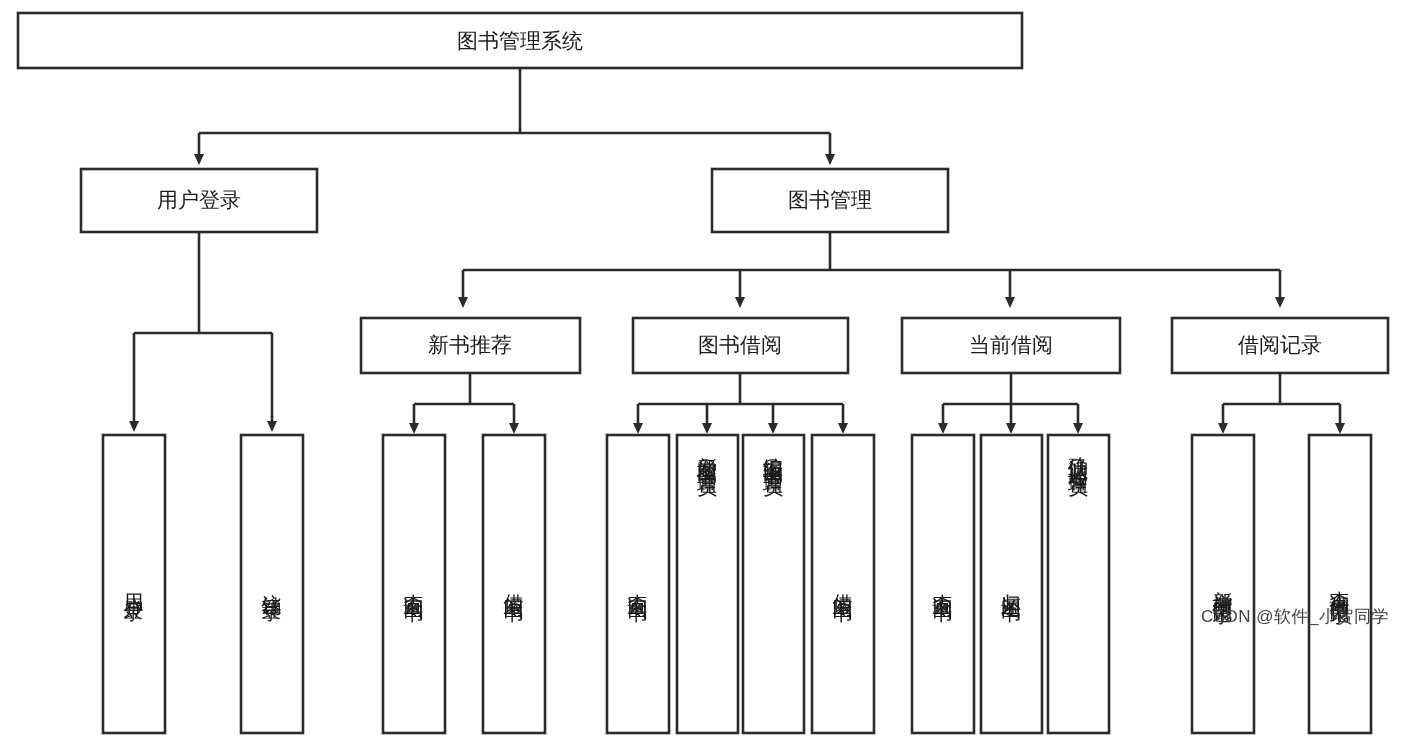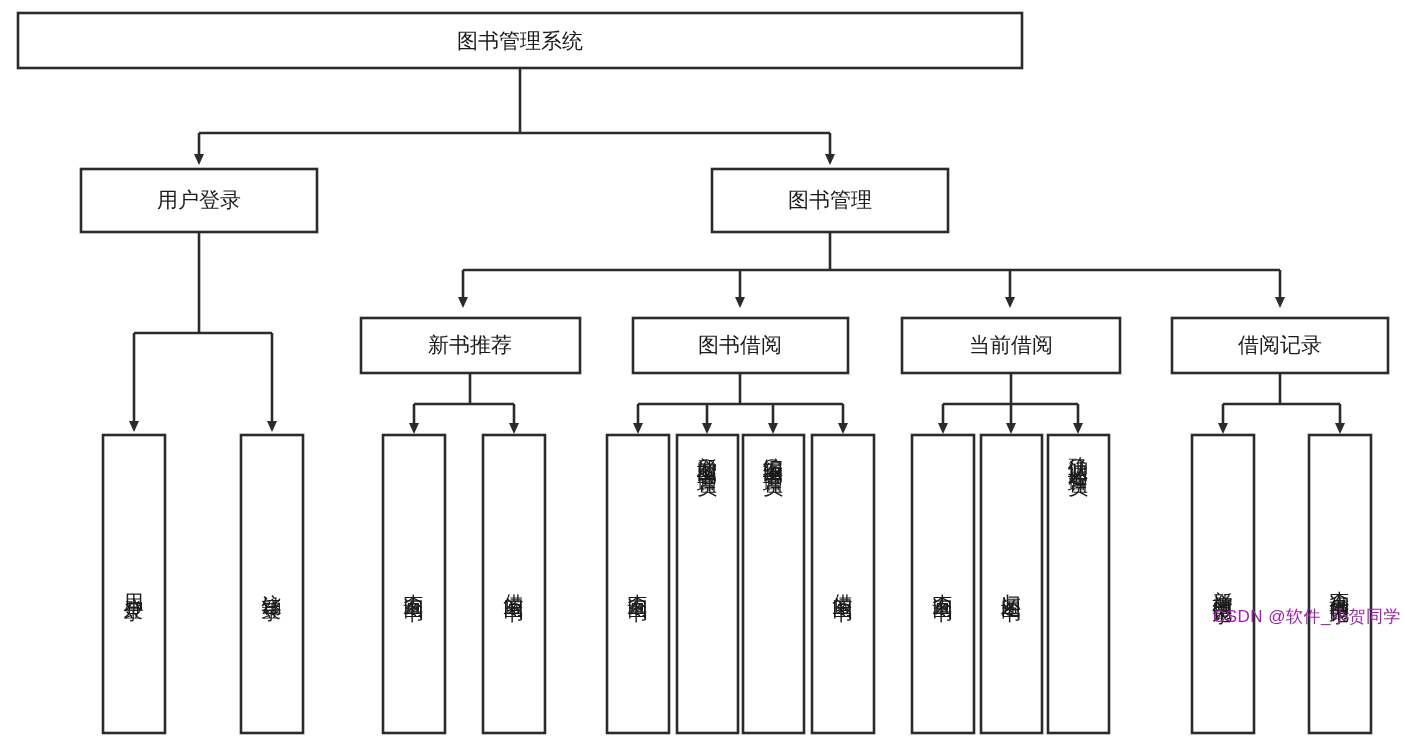--- a/index.html
+++ b/index.html
@@ -61,25 +61,25 @@
     text-orientation: upright;
     font-family: "Liberation Sans", "DejaVu Sans", sans-serif;
     font-size: 20px;
     line-height: 1.0;
     color: #1a1a1a;
     letter-spacing: 3px;
     white-space: nowrap;
   }
   .watermark {
     position: absolute;
-    right: 4px;
+    right: 16px;
     bottom: 4px;
     font-family: "Liberation Sans", "DejaVu Sans", sans-serif;
     font-size: 17px;
-    color: #a21caf;
+    color: #404040;
     letter-spacing: 0.5px;
     white-space: nowrap;
     margin-left: 26px;
   }
 </style>
 </head>
 <body>
 
 <div id="diagram-root">
 

